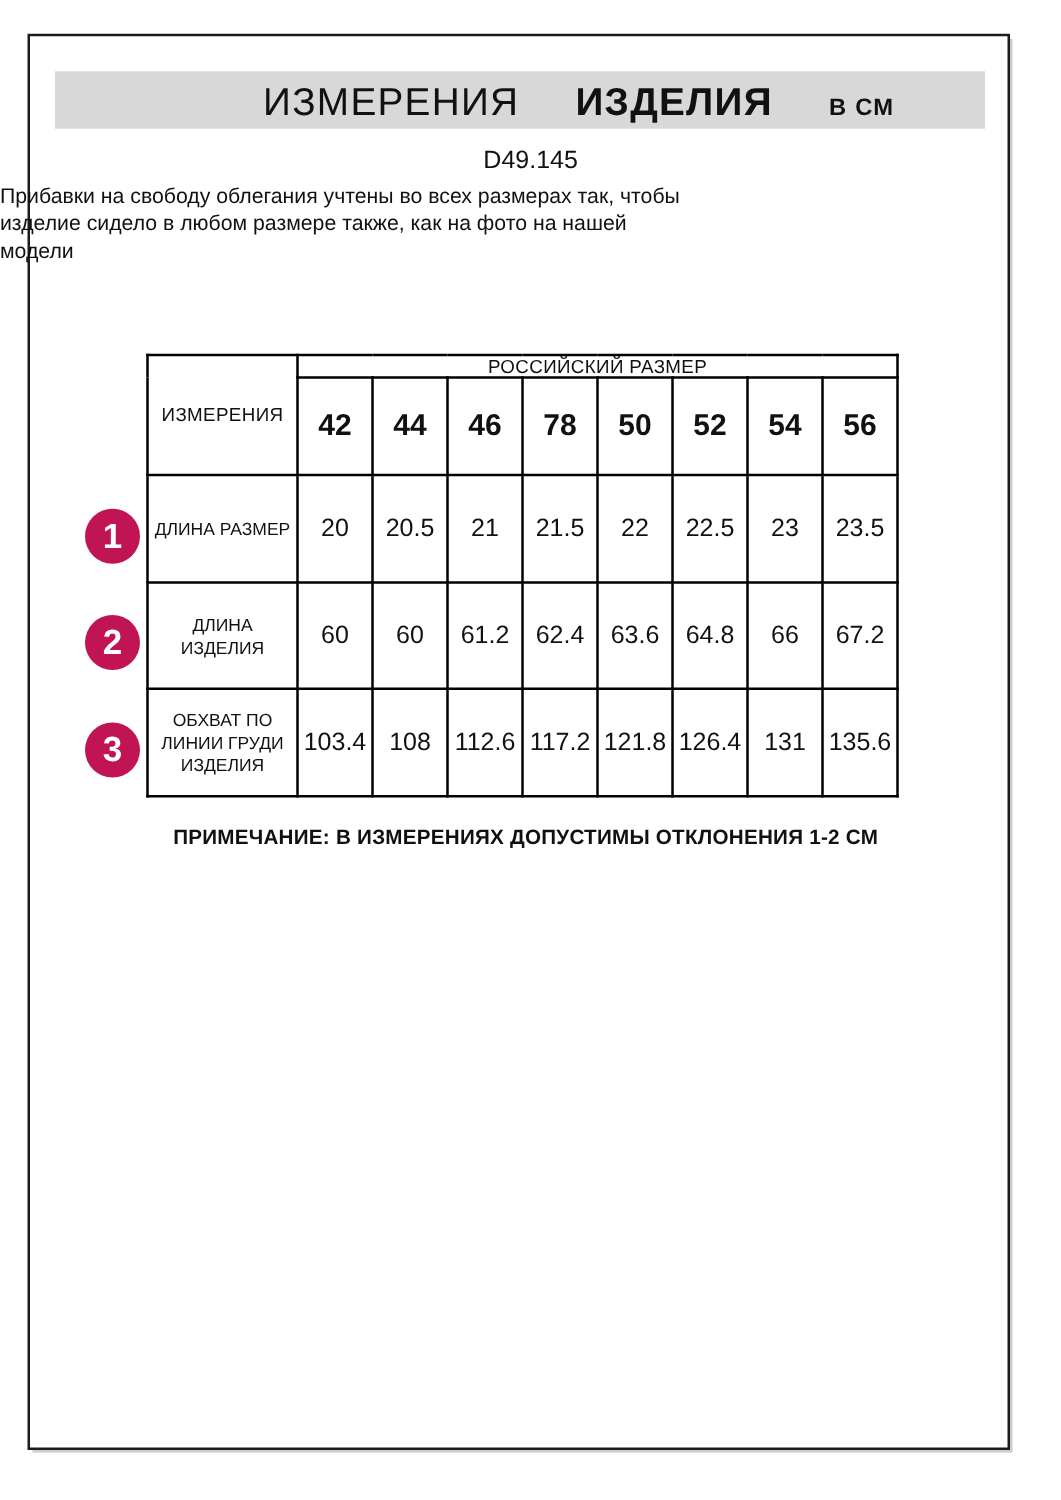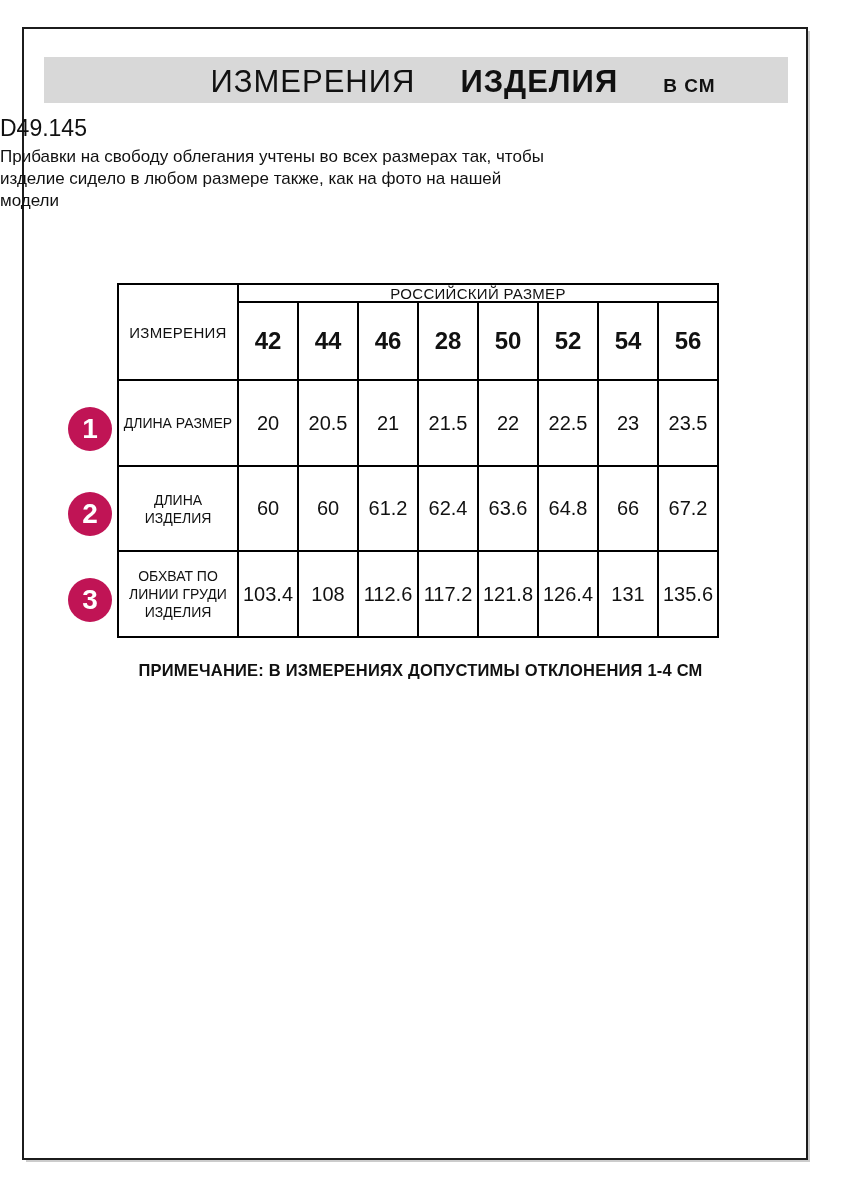--- a/index.html
+++ b/index.html
@@ -29,21 +29,21 @@
     position:absolute;left:44px;top:57px;width:744px;height:46px;
     background:var(--bar-bg);
     display:flex;align-items:baseline;justify-content:center;
     gap:45px;padding-left:94px;padding-top:9px;
   }
   .title-main{font-size:31px;letter-spacing:1px;line-height:1;}
   .title-bold{font-size:31px;font-weight:bold;letter-spacing:1px;line-height:1;}
   .title-units{font-size:19px;font-weight:bold;letter-spacing:1px;line-height:1;}
   .model{
     position:absolute;top:114px;left:0;width:849px;
-    text-align:left;font-size:23px;line-height:28px;
+    text-align:center;font-size:20px;line-height:28px;
   }
   .desc{
     position:absolute;top:146px;left:0;width:849px;
     text-align:left;font-size:17px;line-height:22px;
     white-space:pre-line;
   }
   .table-wrap{position:absolute;left:117px;top:283px;}
   table.size-table{
     border-collapse:collapse;table-layout:fixed;
     font-family:inherit;color:var(--ink);
@@ -113,21 +113,21 @@
       </colgroup>
       <tbody>
           <tr class="r-group">
         <td class="corner" rowspan="2">ИЗМЕРЕНИЯ</td>
         <td class="group" colspan="8">РОССИЙСКИЙ РАЗМЕР</td>
       </tr>
       <tr class="r-sizes">
         <td class="size">42</td>
         <td class="size">44</td>
         <td class="size">46</td>
-        <td class="size">28</td>
+        <td class="size">78</td>
         <td class="size">50</td>
         <td class="size">52</td>
         <td class="size">54</td>
         <td class="size">56</td>
       </tr>
       <tr class="r-data1">
         <td class="label">ДЛИНА РАЗМЕР</td>
         <td class="val">20</td>
         <td class="val">20.5</td>
         <td class="val">21</td>
@@ -163,15 +163,15 @@
         <td class="val">135.6</td>
       </tr>
     </tbody>
       </table>
   </div>
 
   <div class="badge b1">1</div>
   <div class="badge b2">2</div>
   <div class="badge b3">3</div>
 
-  <div class="note">ПРИМЕЧАНИЕ: В ИЗМЕРЕНИЯХ ДОПУСТИМЫ ОТКЛОНЕНИЯ 1-4 СМ</div>
+  <div class="note">ПРИМЕЧАНИЕ: В ИЗМЕРЕНИЯХ ДОПУСТИМЫ ОТКЛОНЕНИЯ 1-2 СМ</div>
 
 </div>
 
 </body></html>

